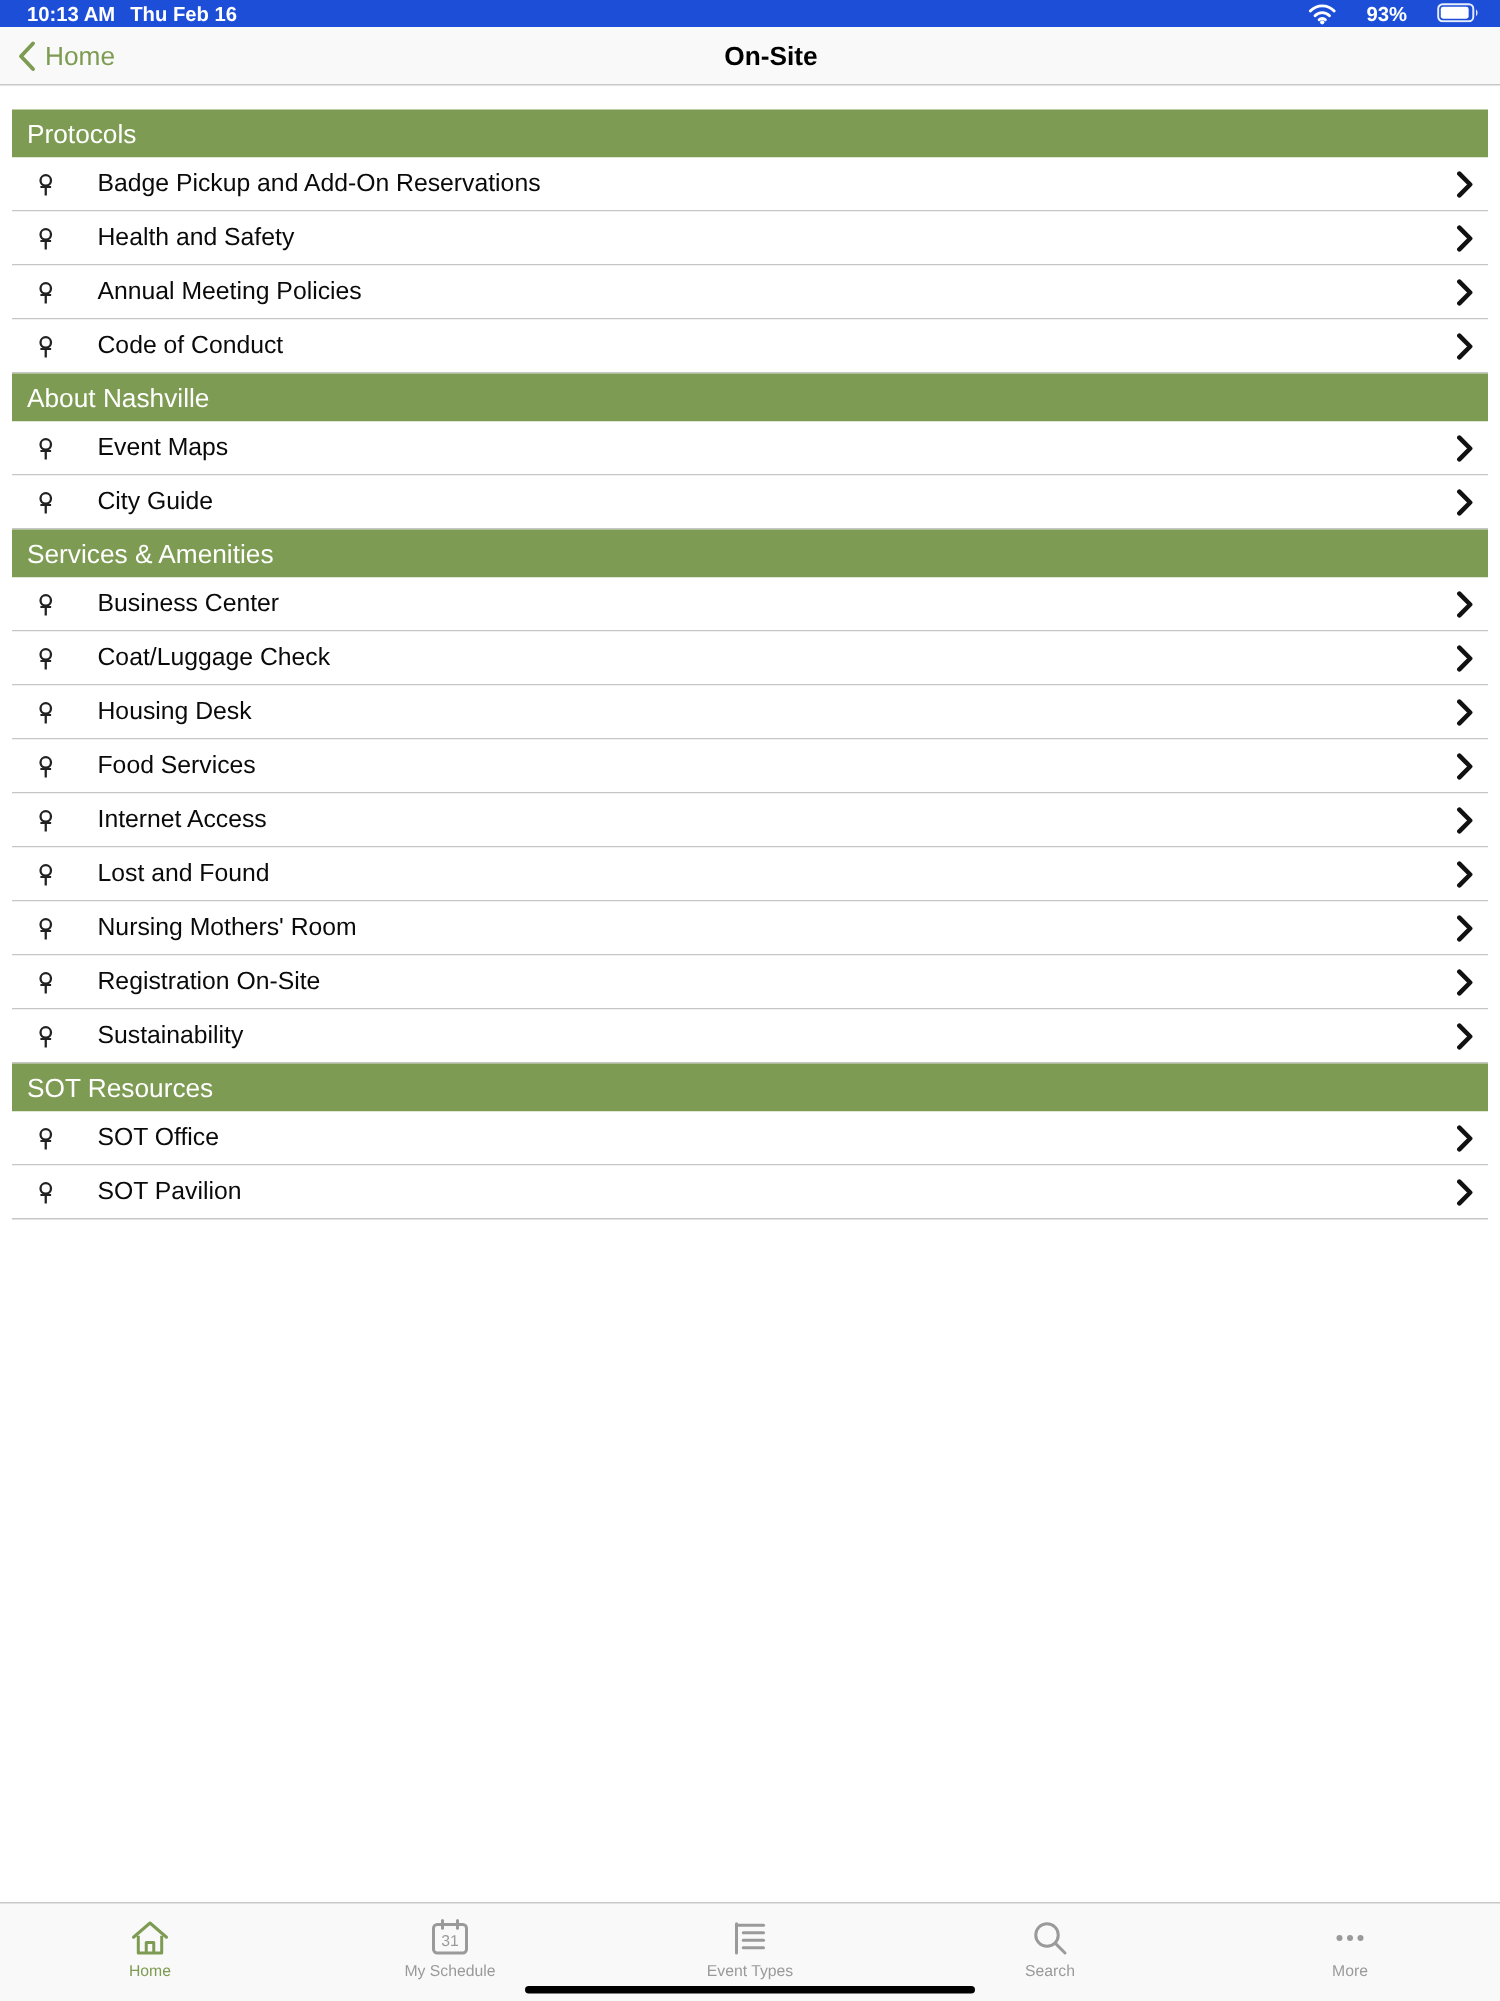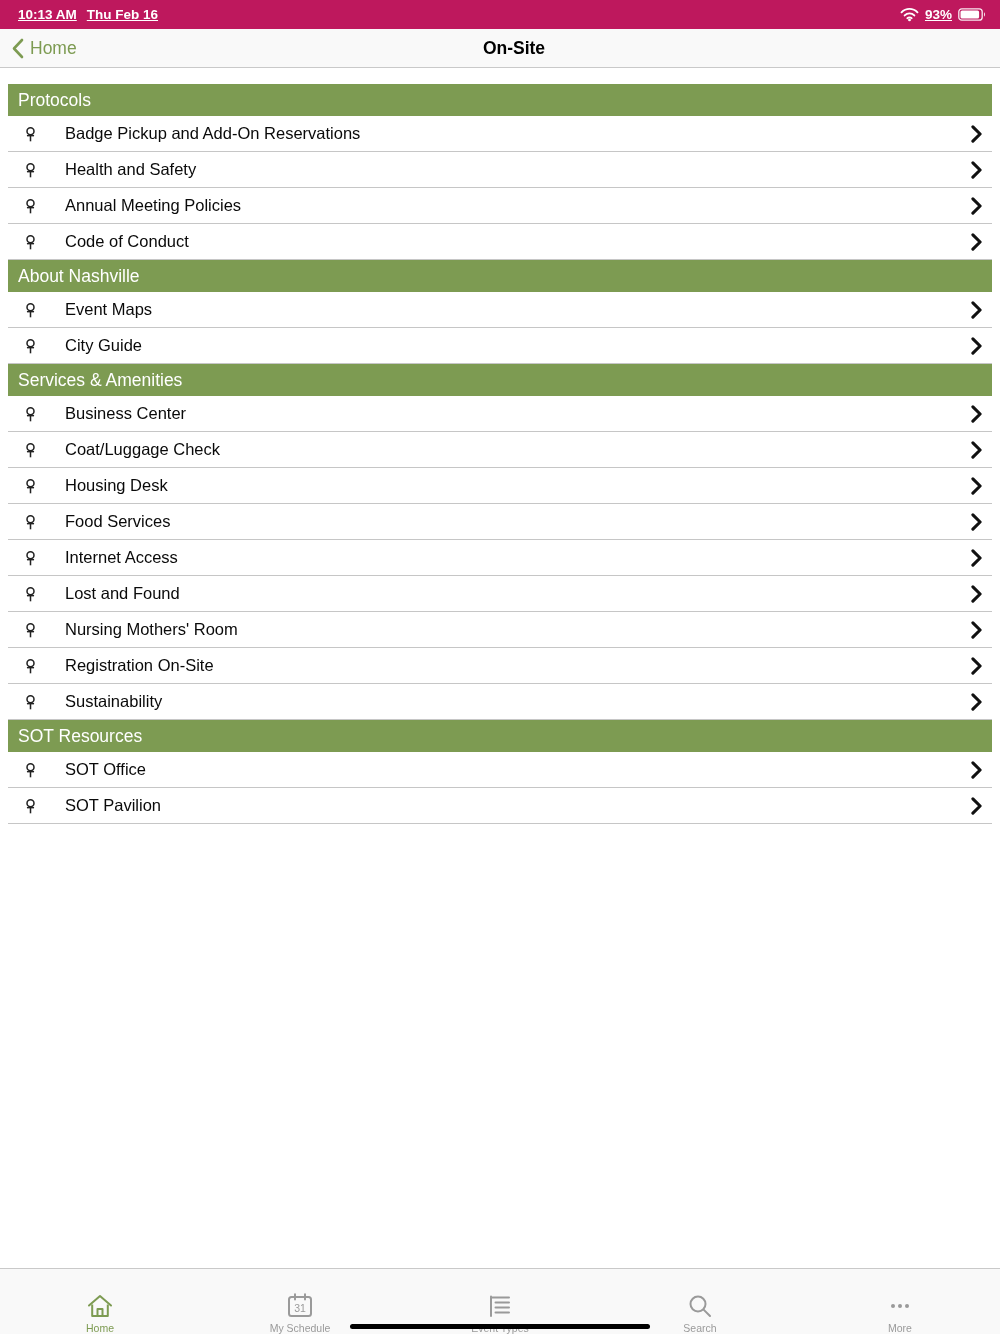--- a/index.html
+++ b/index.html
@@ -12,26 +12,26 @@
   :root {
     --accent: #7d9b52;
     --separator: #c6c6c6;
     --bar-bg: #f9f9f9;
     --inactive: #9a9a9a;
   }
   .screen { position: relative; width: 1000px; height: 1334px; overflow: hidden; background: #fff; }
 
   
   .status-bar {
-    height: 29px; background: #be185d; color: #fff;
+    height: 18px; background: #1d4ed8; color: #fff;
     display: flex; align-items: center; justify-content: space-between;
-    padding: 0 14px 0 18px; font-size: 13.5px; font-weight: 700; text-decoration: underline;
+    padding: 0 14px 0 18px; font-size: 13.5px; font-weight: 700;
   }
   .status-left { display: flex; align-items: center; gap: 10px; }
-  .status-right { display: flex; align-items: center; gap: 6px; }
+  .status-right { display: flex; align-items: flex-start; gap: 20px; }
   .status-right svg, .status-left svg { display: block; }
 
   
   .nav-bar {
     position: relative; height: 39px; background: var(--bar-bg);
     border-bottom: 1px solid #c9c9c9;
     display: flex; align-items: center;
   }
   .back-button {
     position: relative; z-index: 2;
@@ -58,21 +58,21 @@
   .row-label { margin-left: 11px; font-size: 16.5px; color: #0a0a0a; }
   .row-chevron { margin-left: auto; display: flex; }
 
   
   .tab-bar {
     position: absolute; left: 0; right: 0; bottom: 0; height: 66px;
     background: var(--bar-bg); border-top: 1px solid #c9c9c9; display: flex;
   }
   .tab {
     flex: 1; display: flex; flex-direction: column; align-items: center;
-    padding-top: 9px; gap: 3px; color: var(--inactive); cursor: pointer; justify-content: flex-end;
+    padding-top: 9px; gap: 3px; color: var(--inactive); cursor: pointer;
   }
   .tab.active { color: var(--accent); }
   .tab-icon { display: flex; height: 27px; align-items: center; }
   .tab-label { font-size: 10.5px; }
 
   .home-indicator {
     position: absolute; bottom: 5px; left: 50%; transform: translateX(-50%);
     width: 300px; height: 5px; border-radius: 3px; background: #000; z-index: 5;
   }
 </style>

